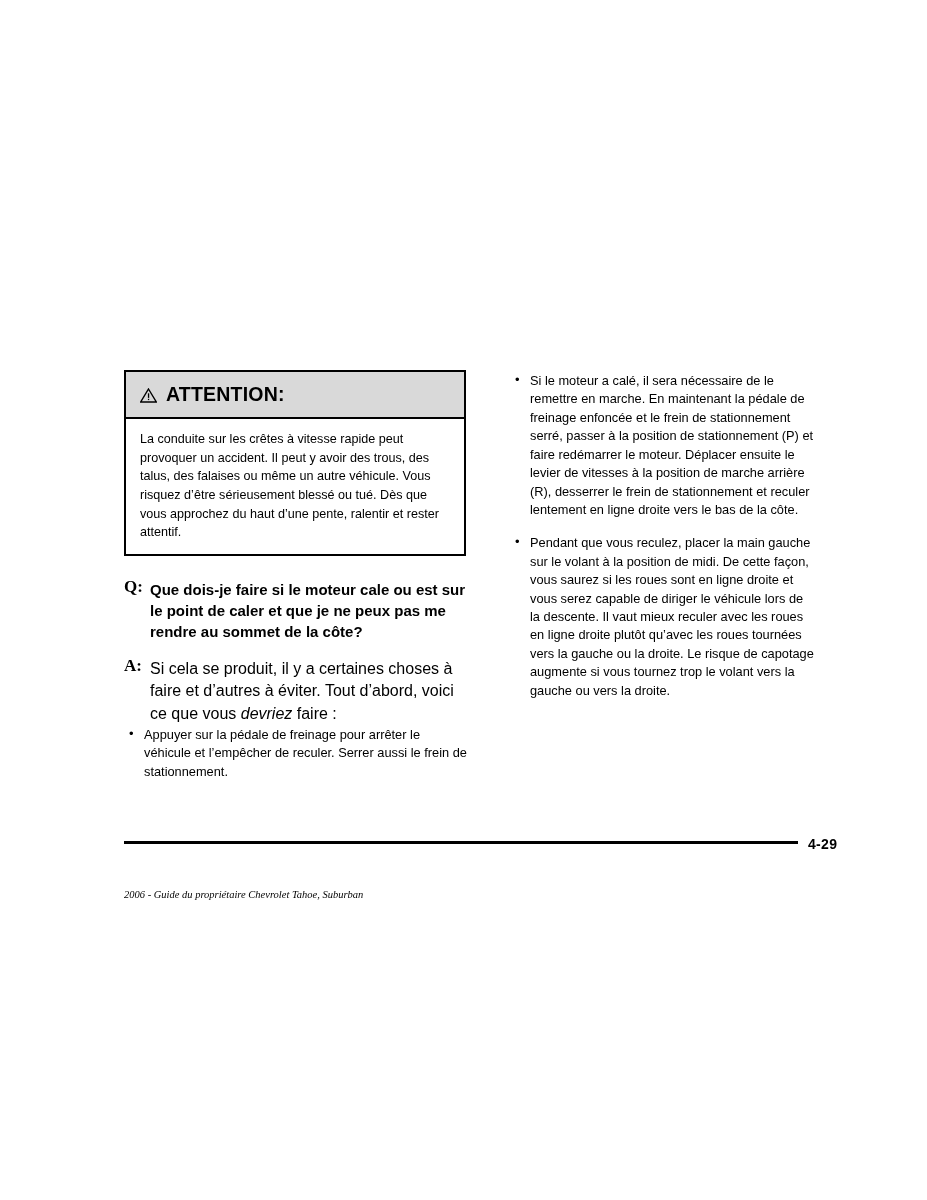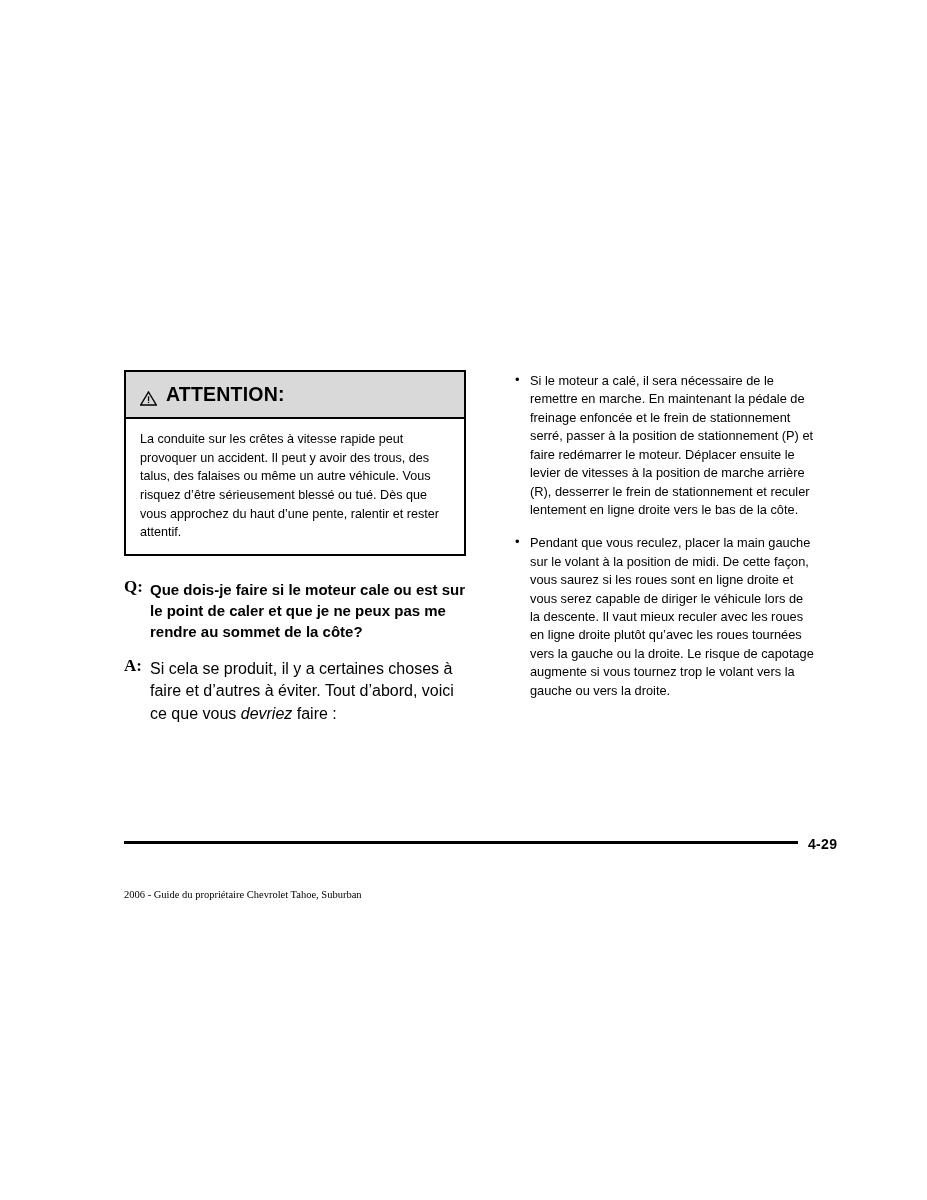--- a/index.html
+++ b/index.html
@@ -46,21 +46,21 @@
   .warning-box {
     border: 2px solid #000000;
     width: 342px;
     box-sizing: border-box;
   }
   .warning-head {
     background: #d9d9d9;
     border-bottom: 2px solid #000000;
     padding: 11px 12px 11px 14px;
     display: flex;
-    align-items: flex-end;
+    align-items: center;
     gap: 9px;
   }
   .warn-tri {
     display: block;
     width: 17px;
     height: 15px;
     flex: none;
     margin-top: 1px;
   }
   .warning-title {
@@ -151,20 +151,21 @@
     top: 836px;
     font-size: 14px;
     font-weight: bold;
     letter-spacing: .3px;
   }
   .doc-credit {
     position: absolute;
     left: 124px;
     top: 889px;
     font-family: "Liberation Serif", serif;
+    font-style: italic;
     font-size: 10.5px;
     color: #000000;
   }
 </style>
 </head>
 <body>
 
 <div class="page">
 
   <div class="columns">
@@ -187,20 +188,23 @@
         <div class="qa-row">
           <div class="qa-mark">Q:</div>
           <div class="q-text">Que dois-je faire si le moteur cale ou est sur le point de caler et que je ne peux pas me rendre au sommet de la côte?</div>
         </div>
         <div class="qa-row a-row">
           <div class="qa-mark">A:</div>
           <div class="a-text"><span>Si cela se produit, il y a certaines choses à faire et d’autres à éviter. Tout d’abord, voici ce que vous </span><em>devriez</em><span> faire :</span></div>
         </div>
       </div>
 
+      <ul class="bullets left-bullets">
+        <li>Appuyer sur la pédale de freinage pour arrêter le véhicule et l’empêcher de reculer. Serrer aussi le frein de stationnement.</li>
+      </ul>
 
     </div>
 
     <div class="col-right">
       <ul class="bullets">
         <li>Si le moteur a calé, il sera nécessaire de le remettre en marche. En maintenant la pédale de freinage enfoncée et le frein de stationnement serré, passer à la position de stationnement (P) et faire redémarrer le moteur. Déplacer ensuite le levier de vitesses à la position de marche arrière (R), desserrer le frein de stationnement et reculer lentement en ligne droite vers le bas de la côte.</li>
         <li>Pendant que vous reculez, placer la main gauche sur le volant à la position de midi. De cette façon, vous saurez si les roues sont en ligne droite et vous serez capable de diriger le véhicule lors de la descente. Il vaut mieux reculer avec les roues en ligne droite plutôt qu’avec les roues tournées vers la gauche ou la droite. Le risque de capotage augmente si vous tournez trop le volant vers la gauche ou vers la droite.</li>
       </ul>
     </div>
 

